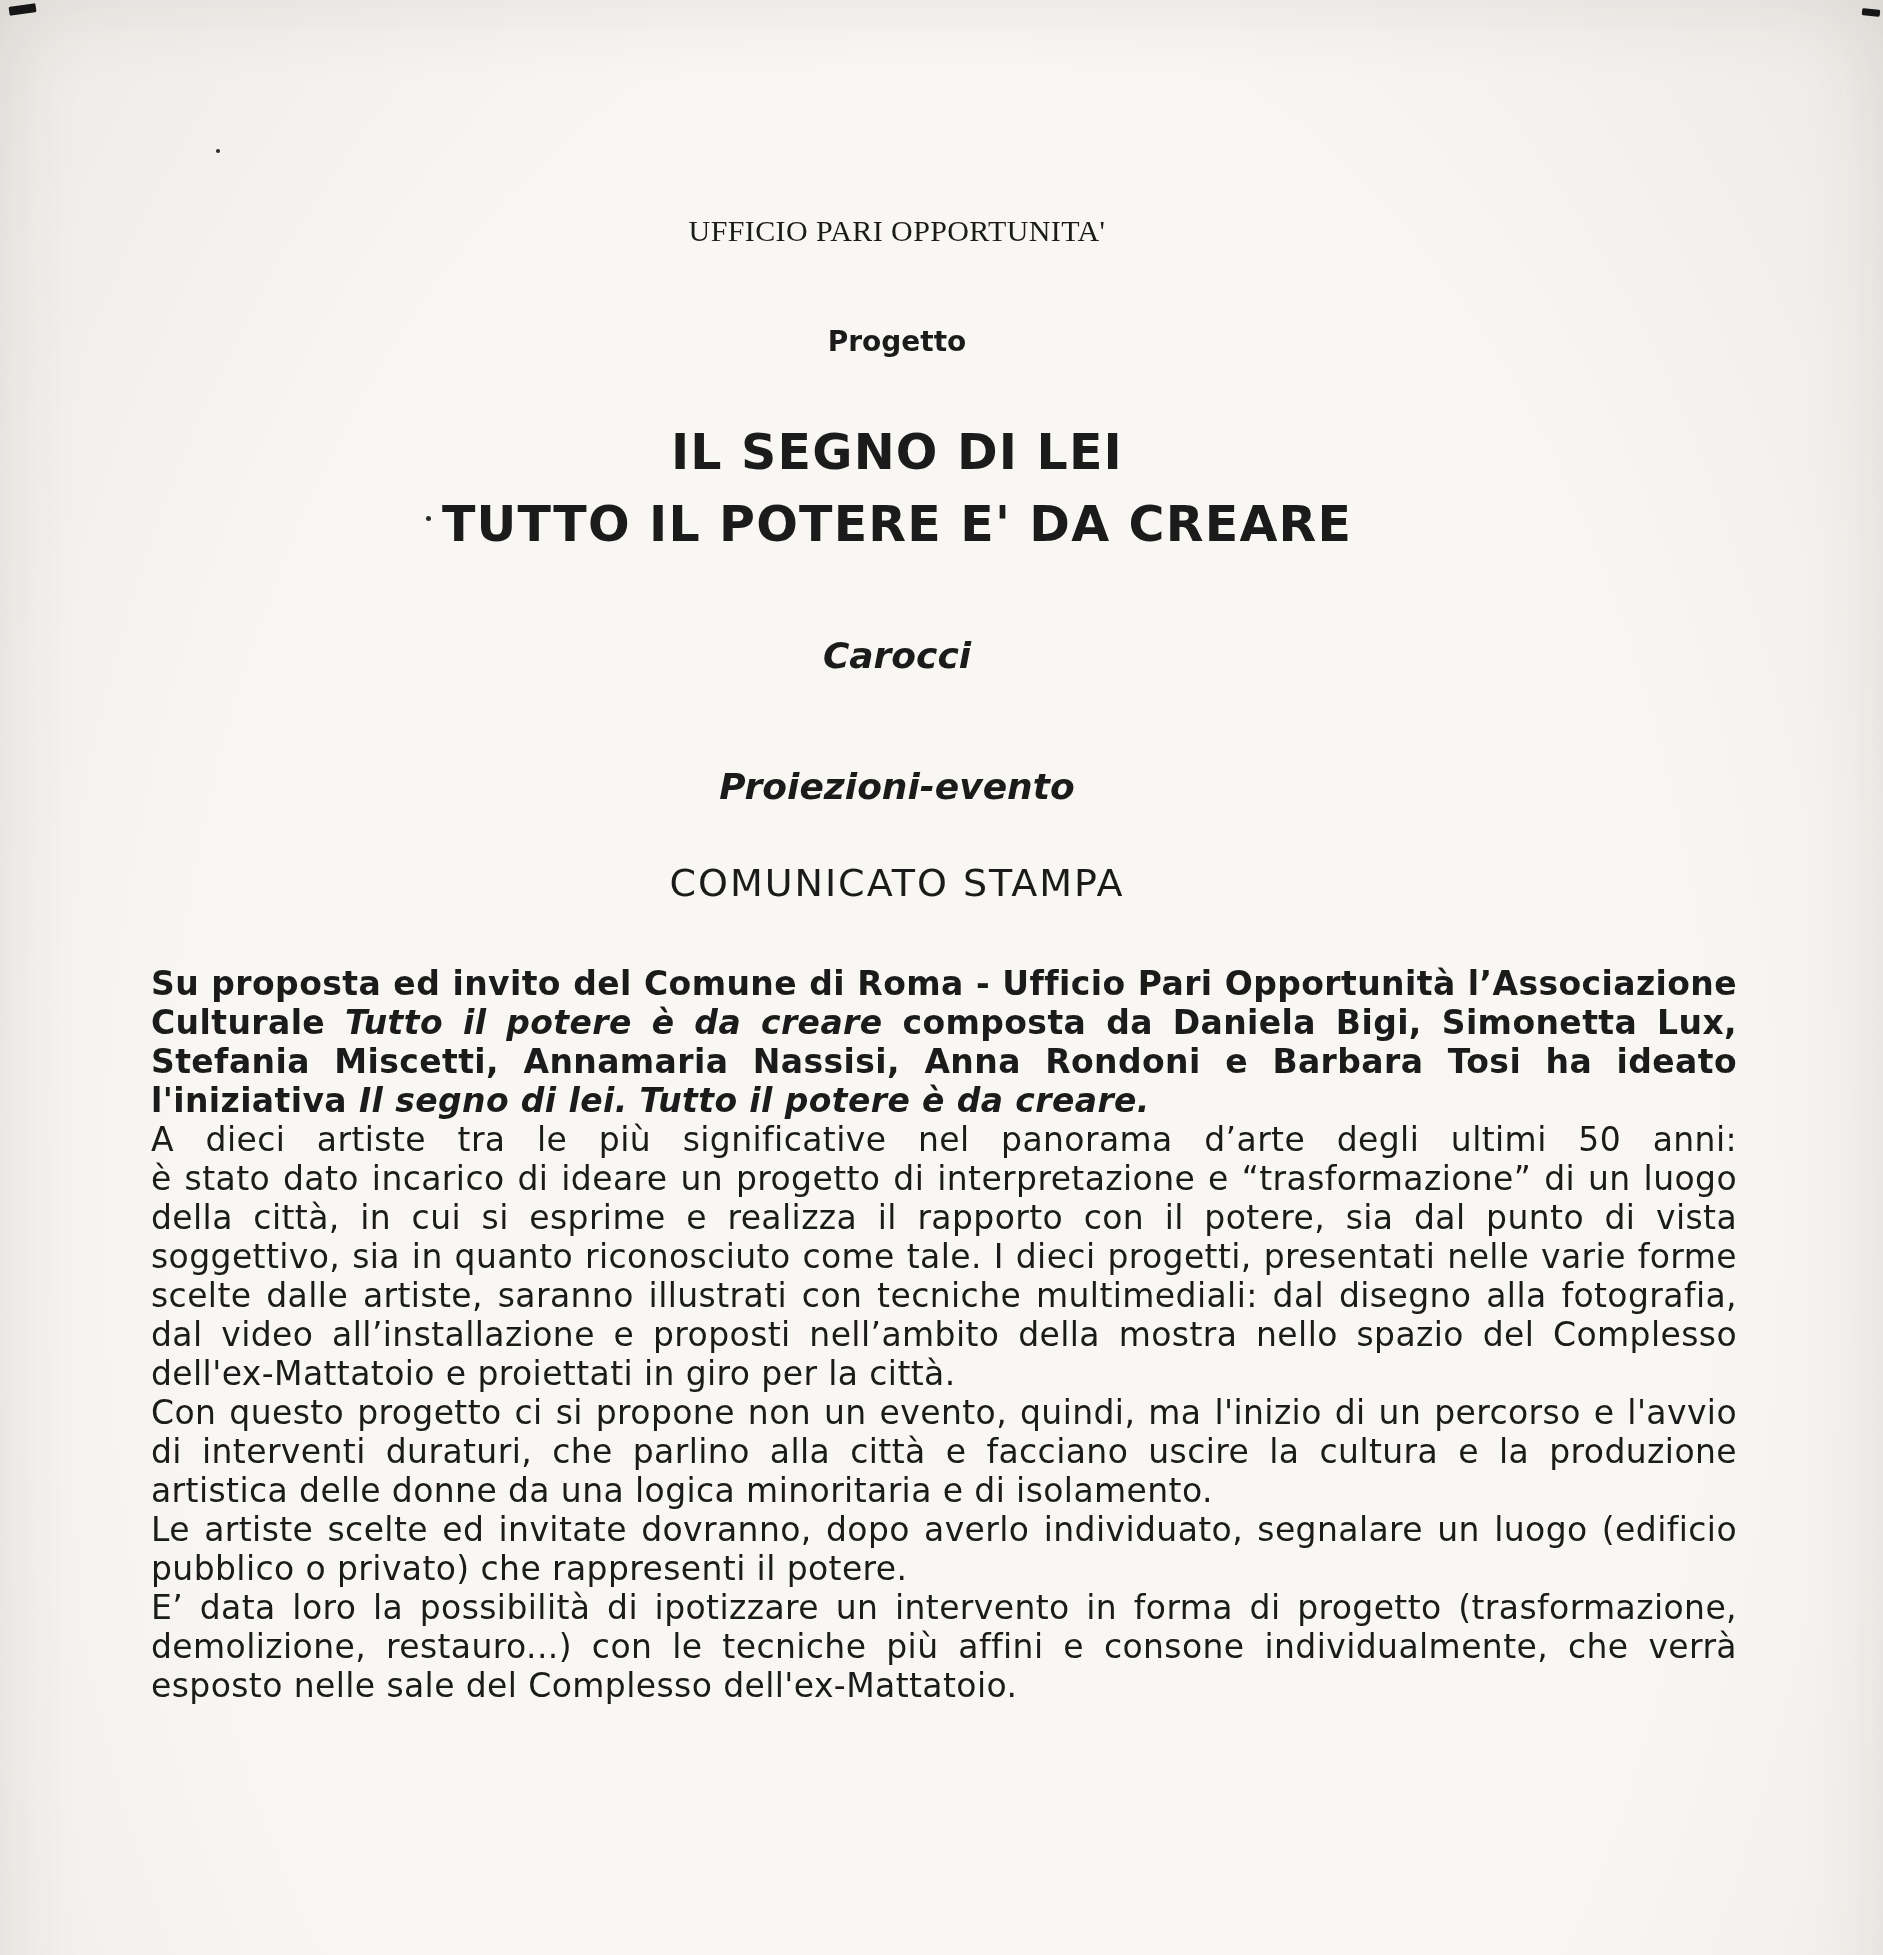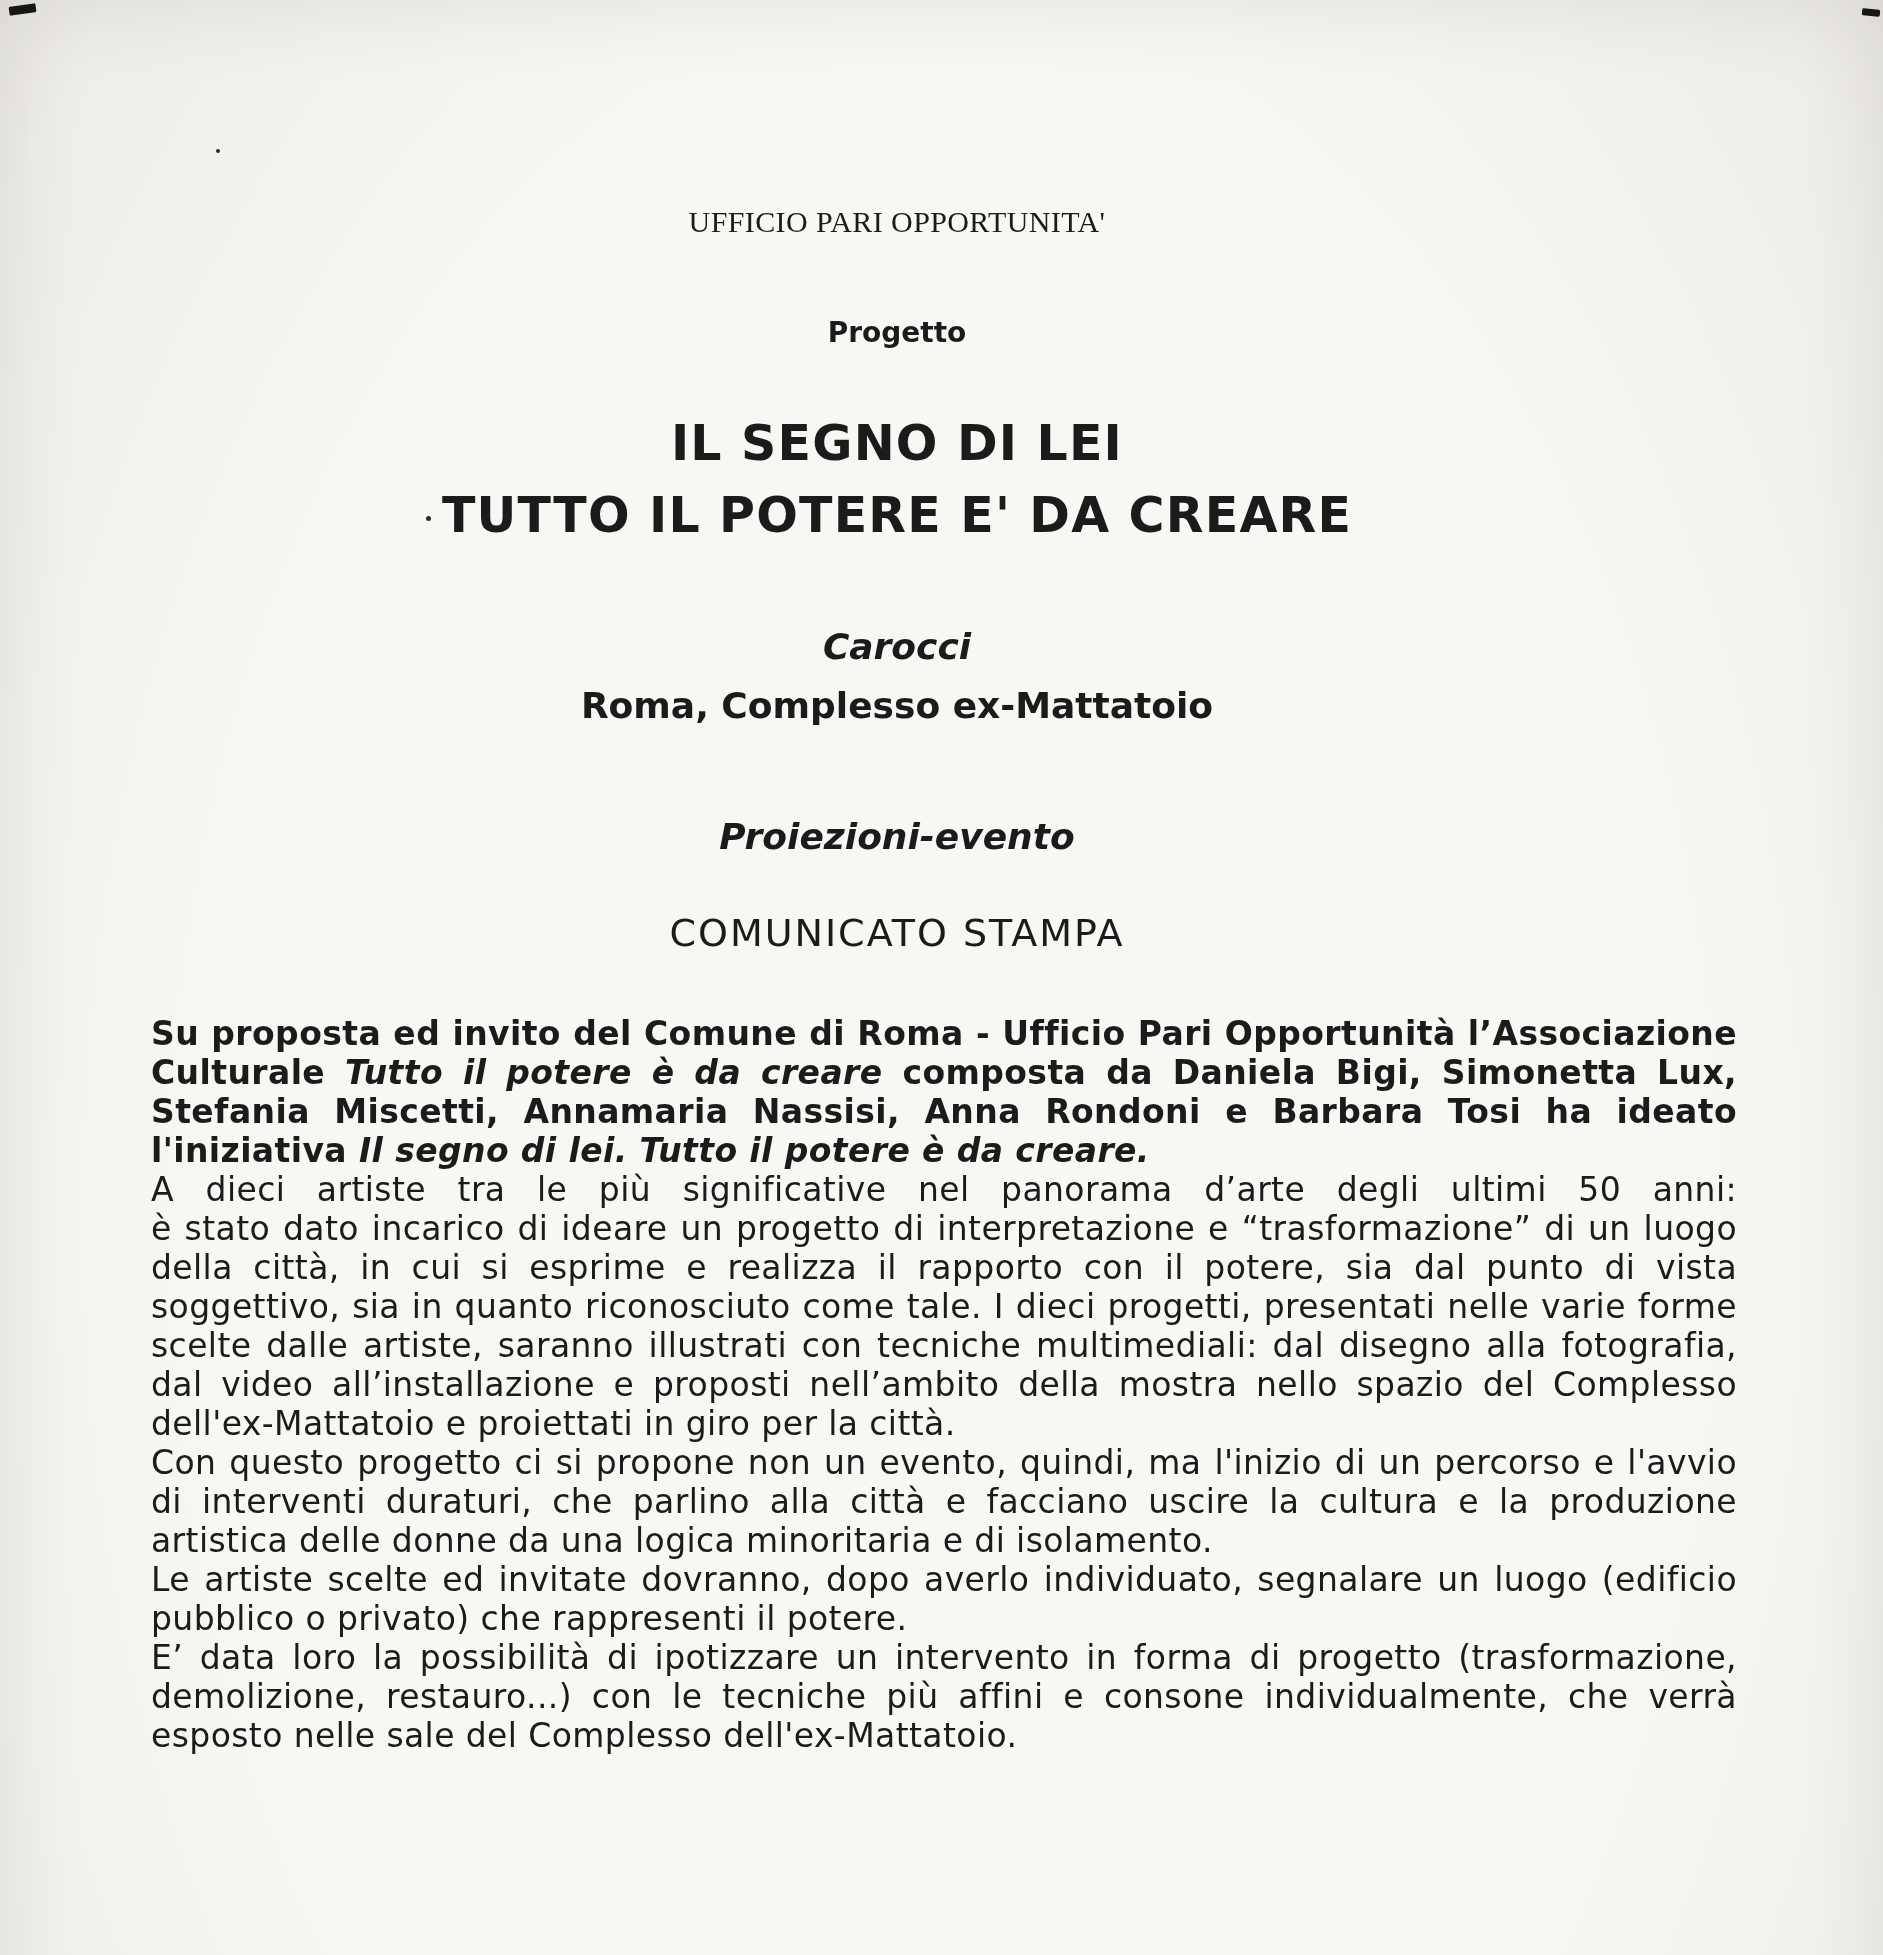--- a/index.html
+++ b/index.html
@@ -25,21 +25,21 @@
     font-family: "Liberation Serif", "DejaVu Serif", serif;
     font-weight: 700;
     font-size: 39px;
     line-height: 1.12;
     letter-spacing: 0.8px;
   }
   .office {
     font-family: "Liberation Serif", "DejaVu Serif", serif;
     font-size: 30px;
     line-height: 1.2;
-    margin-top: 8px;
+    margin-top: 17px;
     letter-spacing: 0.4px;
     text-align: center;
   }
 
   .progetto {
     margin-top: 76px;
     font-size: 28px;
     font-weight: 700;
   }
 
@@ -105,21 +105,20 @@
 
       <div class="progetto">Progetto</div>
 
       <h1 class="main-title">
         <span>IL SEGNO DI LEI</span><br>
         <span>TUTTO IL POTERE E' DA CREARE</span>
       </h1>
 
       <div class="group exhibition">
         <div class="bi">Carocci</div>
-        <div class="b">Roma, Complesso ex-Mattatoio</div>
       </div>
 
       <div class="group screenings">
         <div class="bi">Proiezioni-evento</div>
       </div>
 
       <div class="comunicato">COMUNICATO STAMPA</div>
 
     </div>
 

